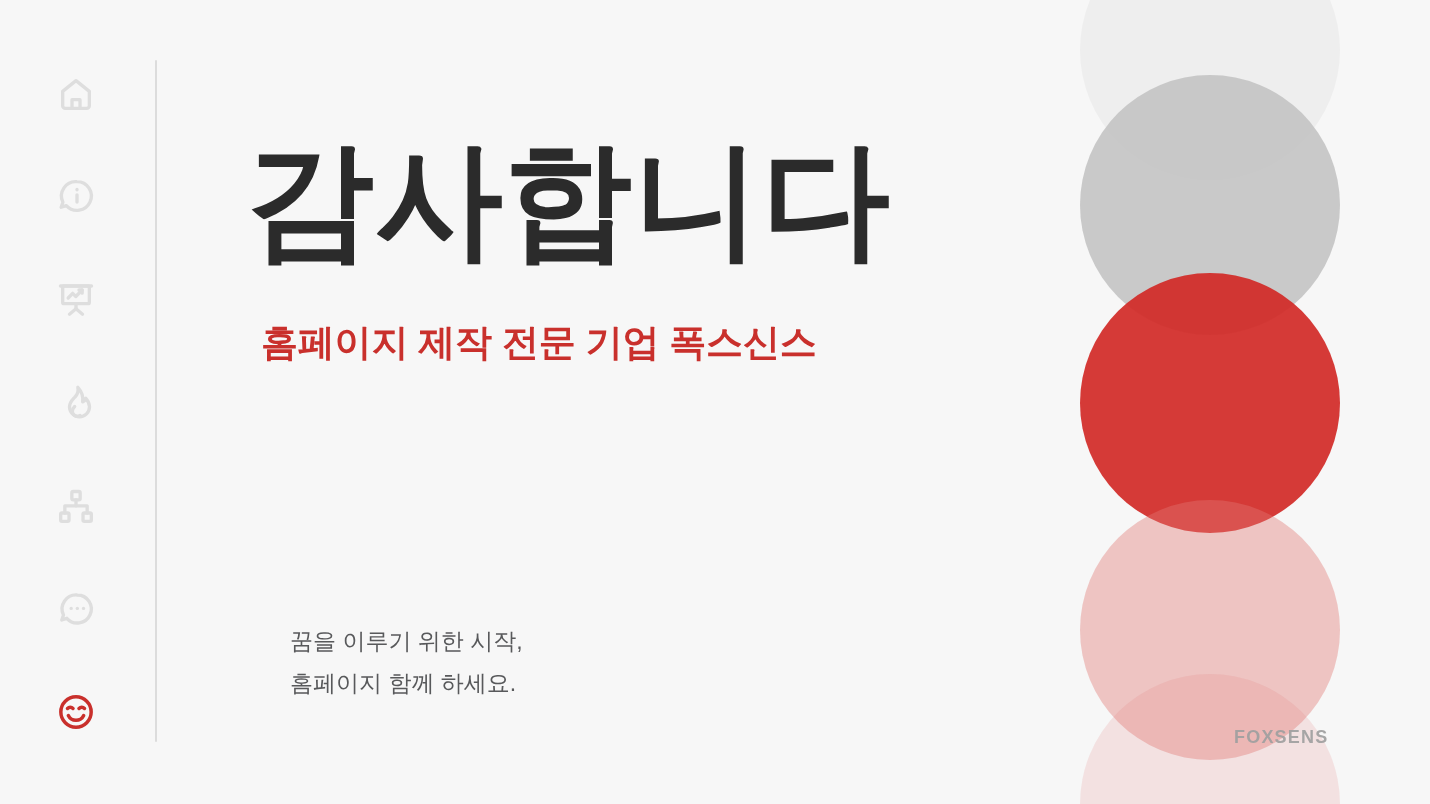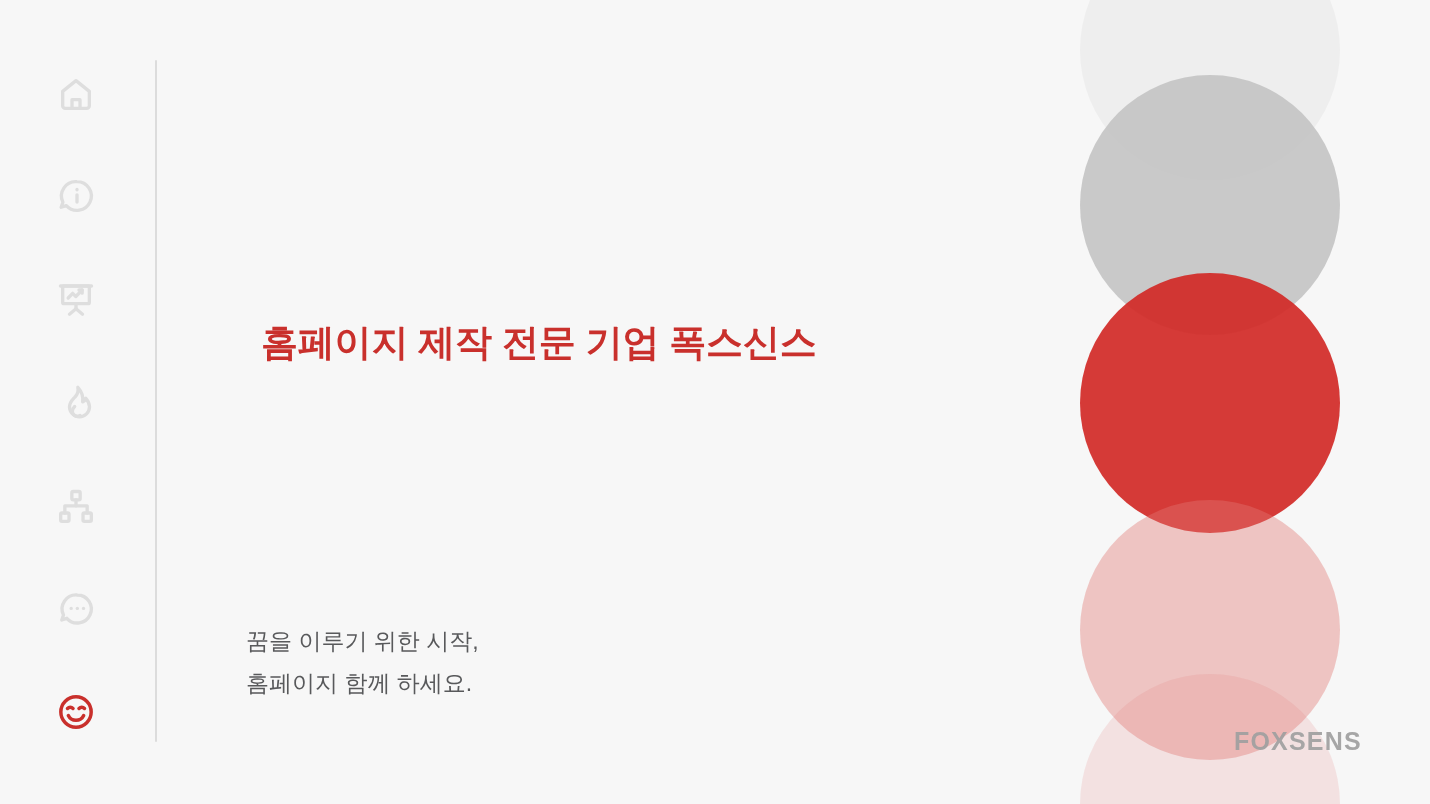--- a/index.html
+++ b/index.html
@@ -113,28 +113,28 @@
   .tagline {
     position: absolute;
     left: 246px;
     top: 620px;
     font-size: 23px;
     font-weight: 400;
     line-height: 42px;
     color: #58595b;
     white-space: nowrap;
   }
-  .tagline div { white-space: nowrap; }
+  .tagline div { white-space: nowrap; margin-left: 44px; }
 
   
   .wordmark {
     position: absolute;
     left: 1234px;
     top: 727px;
-    font-size: 25px;
+    font-size: 18px;
     font-weight: 700;
     letter-spacing: 1.2px;
     color: #a0a0a0;
     opacity: 0.92;
     white-space: nowrap;
   }
 </style>
 </head>
 <body>
 
@@ -223,20 +223,21 @@
           <circle class="ico-line" cx="12" cy="12" r="9.1"></circle>
           <path class="ico-line" d="M7.4 14.1a5.1 5.1 0 0 0 9.2 0"></path>
           <path class="ico-line" d="M6.9 9.9a2.3 2.3 0 0 1 3.3 0"></path>
           <path class="ico-line" d="M13.8 9.9a2.3 2.3 0 0 1 3.3 0"></path>
         </svg>
       </span>
     </div>
 
   </div>
 
+  <div class="headline">감사합니다</div>
 
   <div class="subhead">홈페이지 제작 전문 기업 폭스신스</div>
 
   <div class="tagline">
     <div>꿈을 이루기 위한 시작,</div>
     <div>홈페이지 함께 하세요.</div>
   </div>
 
   <div class="wordmark">FOXSENS</div>
 

